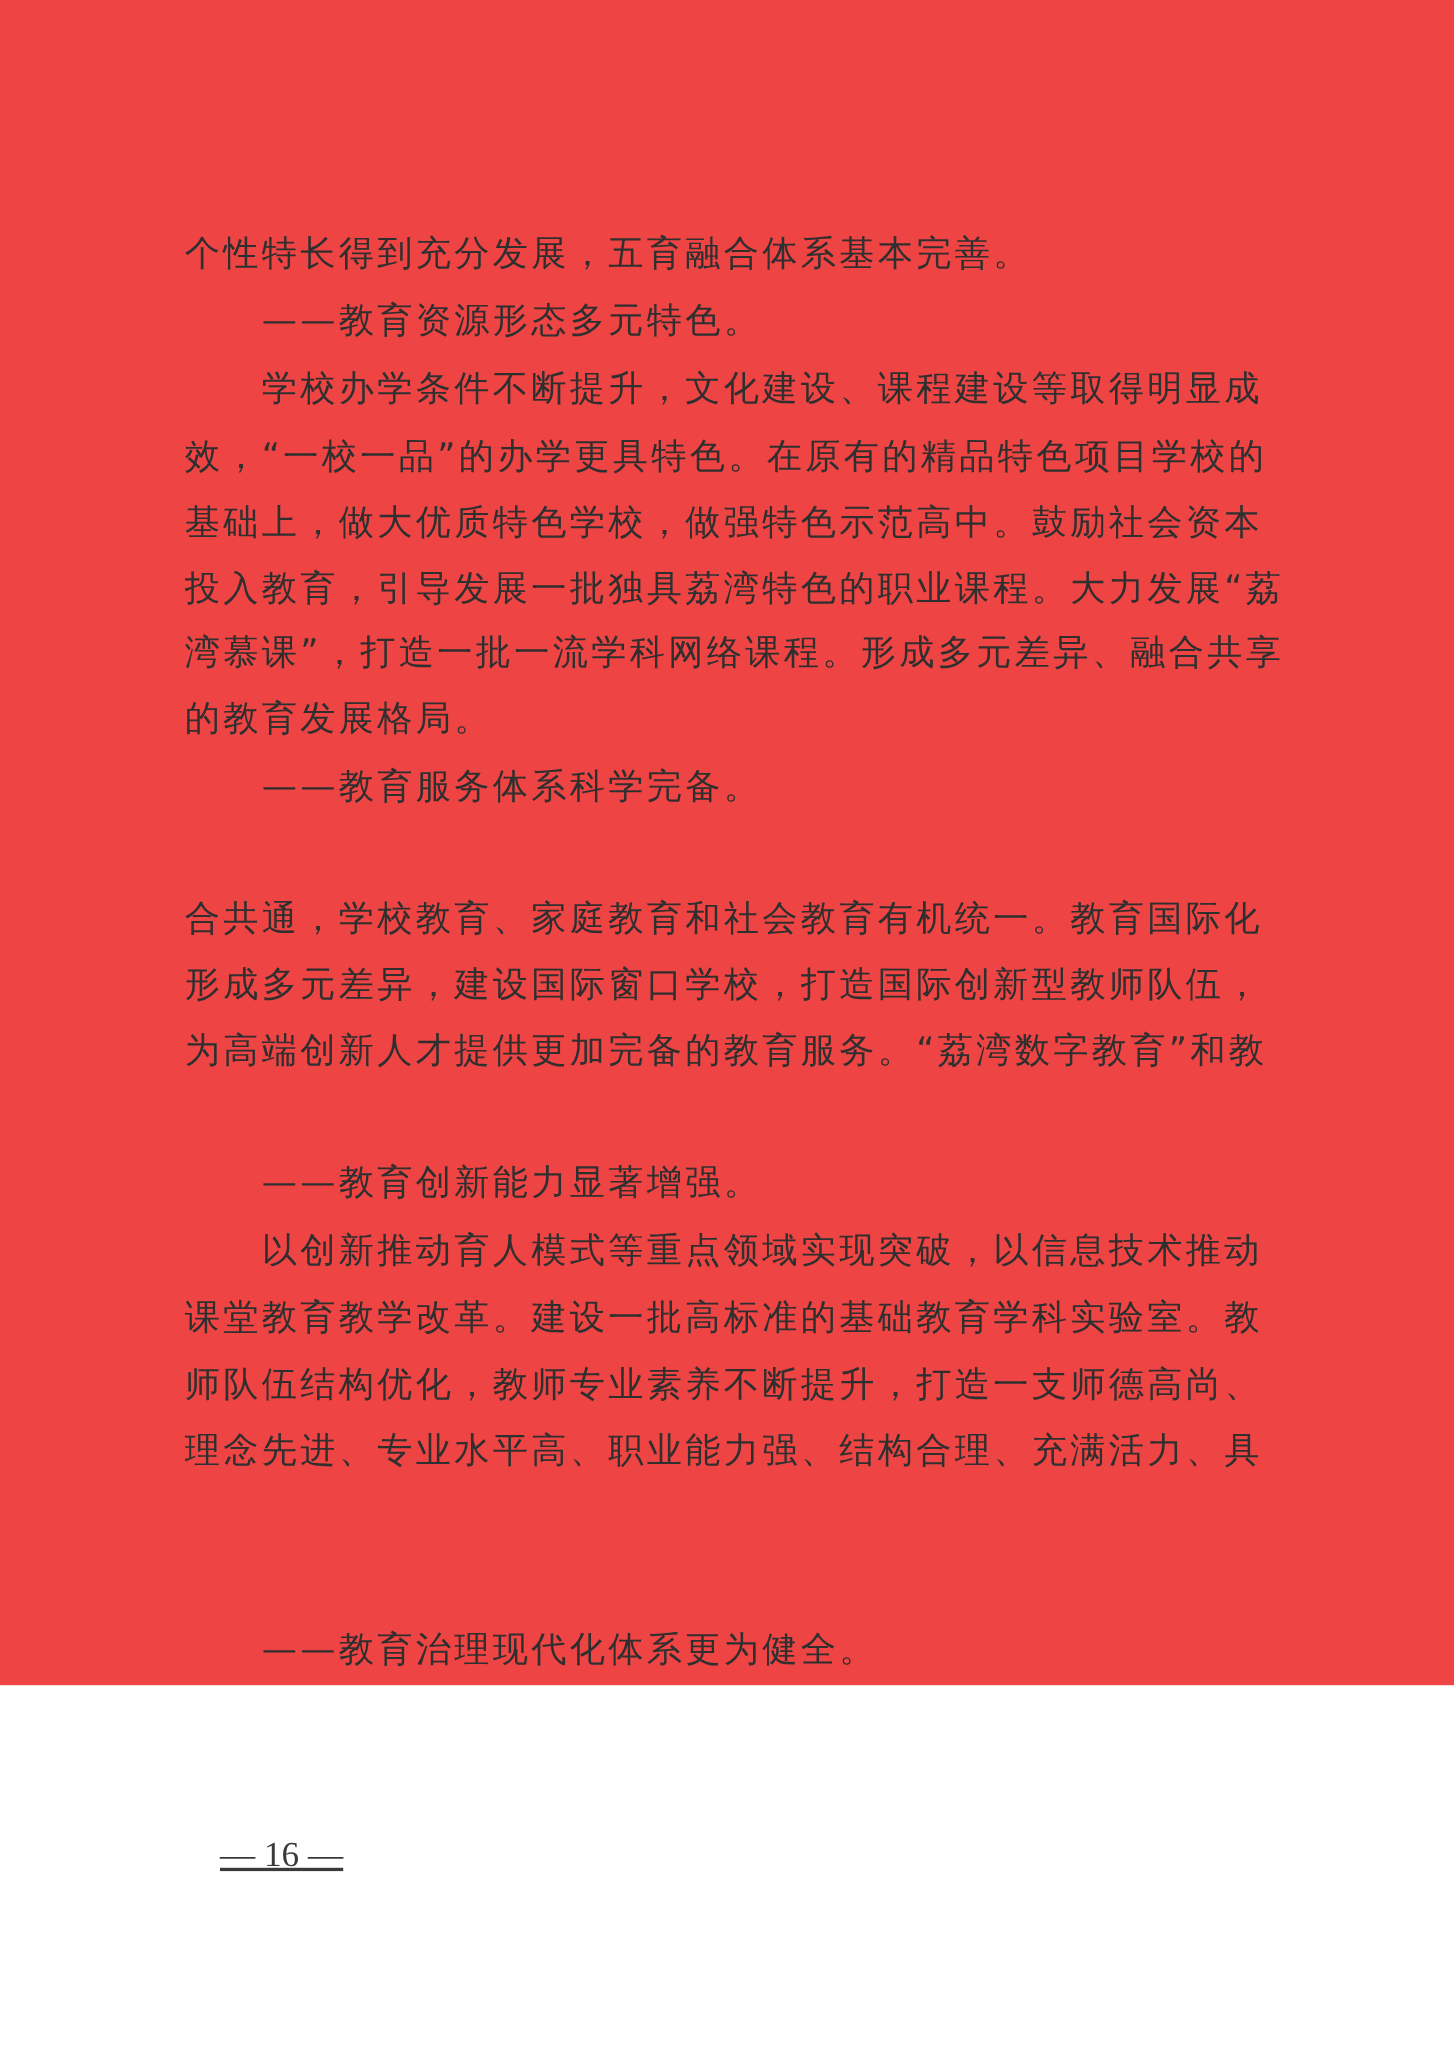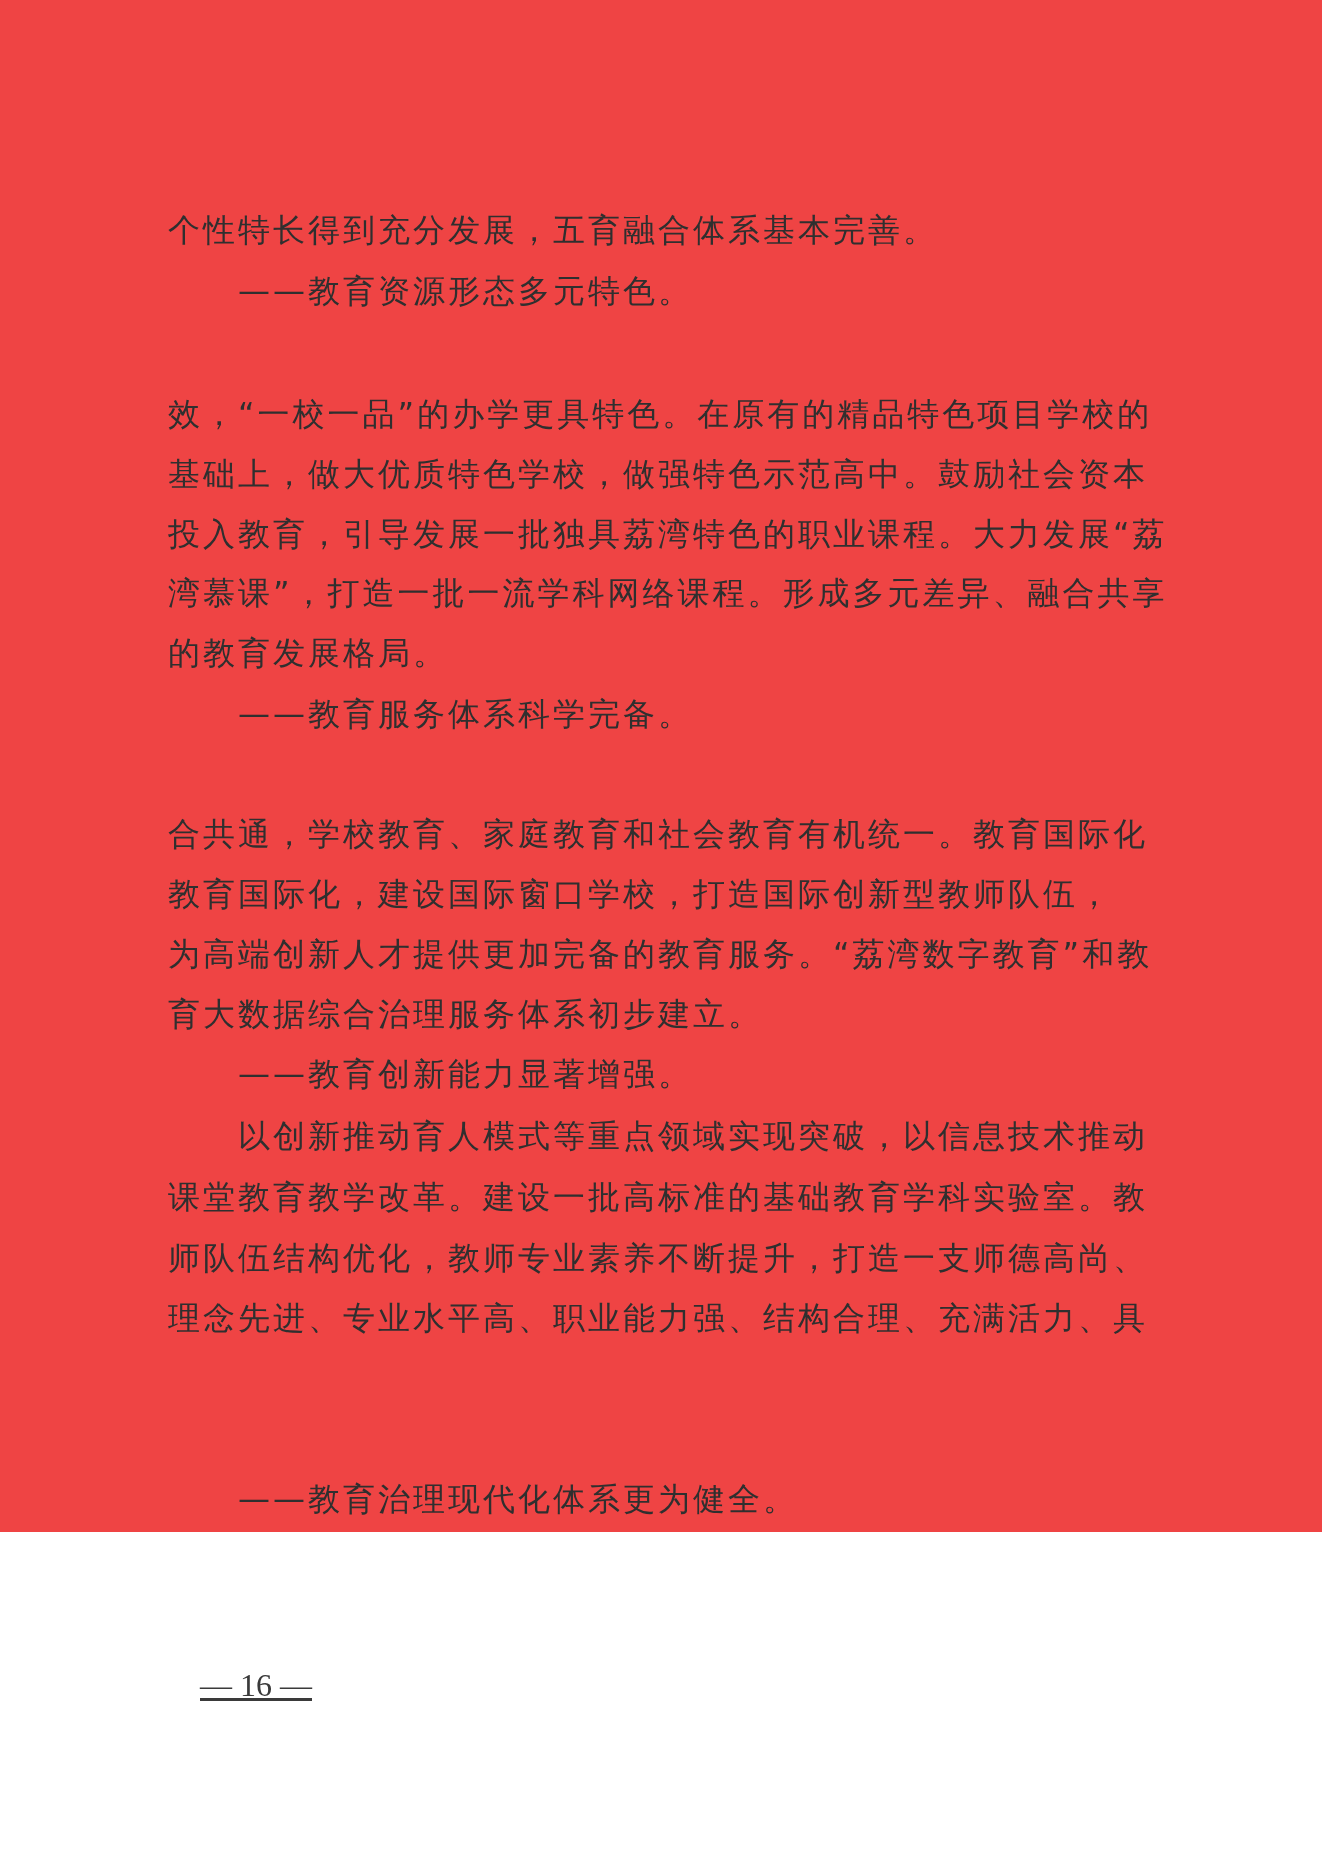--- a/index.html
+++ b/index.html
@@ -44,30 +44,30 @@
       white-space: nowrap;
       text-decoration: underline;
     }
   </style>
 </head>
 <body>
 
 <div class="page">
   <div class="line" style="top:208px">个性特长得到充分发展，五育融合体系基本完善。</div>
   <div class="line indent" style="top:269px">——教育资源形态多元特色。</div>
+  <div class="line indent" style="top:331px">学校办学条件不断提升，文化建设、课程建设等取得明显成</div>
   <div class="line" style="top:392px">效，“一校一品”的办学更具特色。在原有的精品特色项目学校的</div>
   <div class="line" style="top:452px">基础上，做大优质特色学校，做强特色示范高中。鼓励社会资本</div>
   <div class="line" style="top:512px">投入教育，引导发展一批独具荔湾特色的职业课程。大力发展“荔</div>
   <div class="line" style="top:571px">湾慕课”，打造一批一流学科网络课程。形成多元差异、融合共享</div>
   <div class="line" style="top:631px">的教育发展格局。</div>
   <div class="line indent" style="top:692px">——教育服务体系科学完备。</div>
   <div class="line" style="top:812px">合共通，学校教育、家庭教育和社会教育有机统一。教育国际化</div>
-  <div class="line" style="top:872px">教育国际化，建设国际窗口学校，打造国际创新型教师队伍，</div>
+  <div class="line" style="top:872px">形成多元差异，建设国际窗口学校，打造国际创新型教师队伍，</div>
   <div class="line" style="top:932px">为高端创新人才提供更加完备的教育服务。“荔湾数字教育”和教</div>
-  <div class="line" style="top:992px">育大数据综合治理服务体系初步建立。</div>
   <div class="line indent" style="top:1052px">——教育创新能力显著增强。</div>
   <div class="line indent" style="top:1114px">以创新推动育人模式等重点领域实现突破，以信息技术推动</div>
   <div class="line" style="top:1175px">课堂教育教学改革。建设一批高标准的基础教育学科实验室。教</div>
   <div class="line" style="top:1236px">师队伍结构优化，教师专业素养不断提升，打造一支师德高尚、</div>
   <div class="line" style="top:1296px">理念先进、专业水平高、职业能力强、结构合理、充满活力、具</div>
   <div class="line indent" style="top:1477px">——教育治理现代化体系更为健全。</div>
 
   <div class="page-number">— 16 —</div>
 </div>
 

